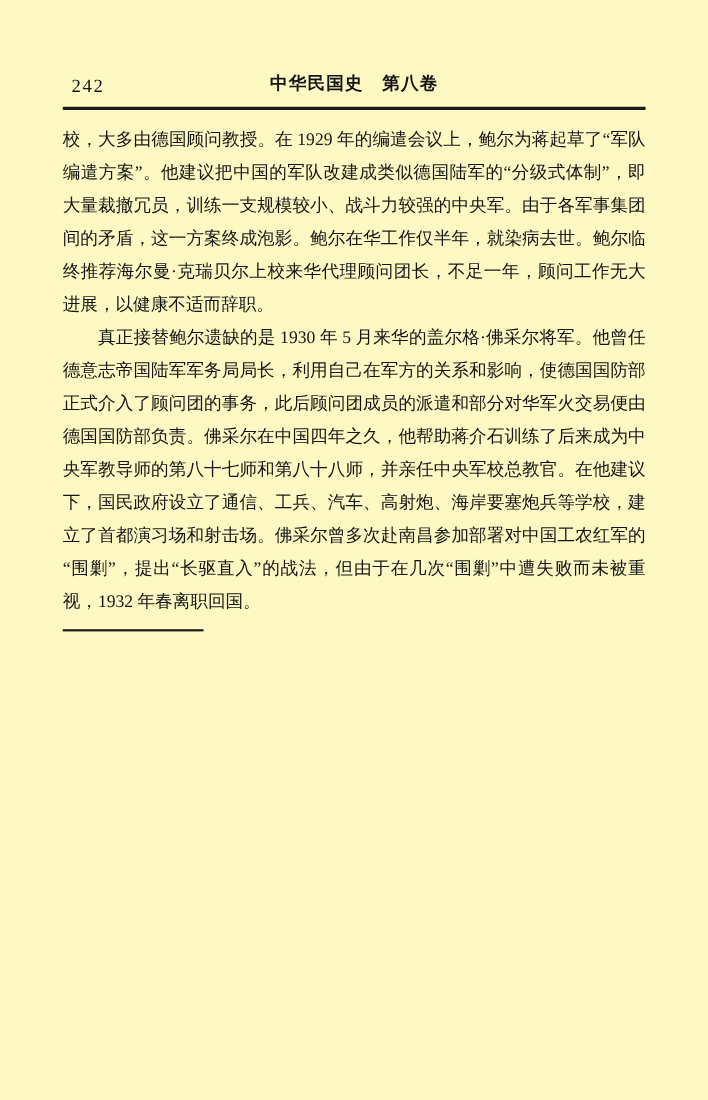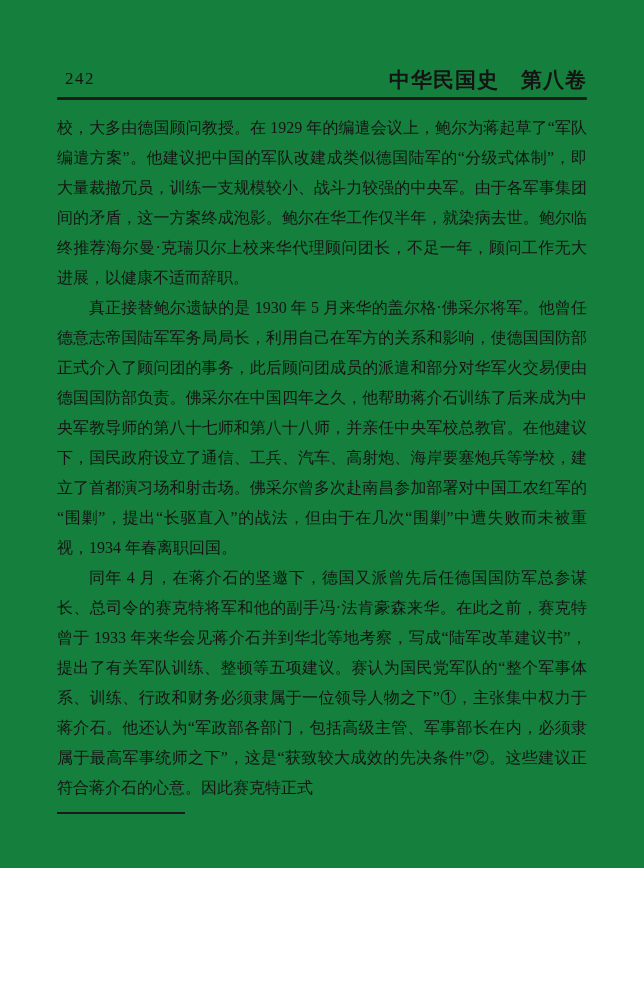--- a/index.html
+++ b/index.html
@@ -3,22 +3,22 @@
 <meta charset="utf-8">
 <style>
   html, body {
     margin: 0;
     padding: 0;
     background: #ffffff;
   }
   .page {
     position: relative;
     width: 644px;
-    height: 868px;
-    background: #15803d;
+    height: 1000px;
+    background: #fef9c3;
     box-sizing: border-box;
     padding: 66px 57px 0 57px;
     font-family: "Liberation Serif", "DejaVu Serif", serif;
     color: #141414;
     overflow: hidden;
   }
   .page-header {
     position: relative;
     height: 26px;
   }
@@ -27,22 +27,22 @@
     left: 8px;
     top: 3px;
     font-size: 17px;
     letter-spacing: 1.5px;
   }
   .book-title {
     position: absolute;
     left: 0;
     right: 0;
     top: 0;
-    text-align: right;
-    font-size: 21px;
+    text-align: center;
+    font-size: 16px;
     font-weight: bold;
     letter-spacing: 1px;
   }
   .header-rule {
     height: 3px;
     background: #1b1b1b;
     margin-top: 5px;
     border-radius: 1px;
   }
   .body-text {
@@ -73,19 +73,18 @@
 
   <header class="page-header">
     <span class="page-number">242</span>
     <span class="book-title">中华民国史　第八卷</span>
   </header>
 
   <div class="header-rule"></div>
 
   <main class="body-text">
     <p class="para">校，大多由德国顾问教授。在 1929 年的编遣会议上，鲍尔为蒋起草了“军队编遣方案”。他建议把中国的军队改建成类似德国陆军的“分级式体制”，即大量裁撤冗员，训练一支规模较小、战斗力较强的中央军。由于各军事集团间的矛盾，这一方案终成泡影。鲍尔在华工作仅半年，就染病去世。鲍尔临终推荐海尔曼·克瑞贝尔上校来华代理顾问团长，不足一年，顾问工作无大进展，以健康不适而辞职。</p>
-    <p class="para indent">真正接替鲍尔遗缺的是 1930 年 5 月来华的盖尔格·佛采尔将军。他曾任德意志帝国陆军军务局局长，利用自己在军方的关系和影响，使德国国防部正式介入了顾问团的事务，此后顾问团成员的派遣和部分对华军火交易便由德国国防部负责。佛采尔在中国四年之久，他帮助蒋介石训练了后来成为中央军教导师的第八十七师和第八十八师，并亲任中央军校总教官。在他建议下，国民政府设立了通信、工兵、汽车、高射炮、海岸要塞炮兵等学校，建立了首都演习场和射击场。佛采尔曾多次赴南昌参加部署对中国工农红军的“围剿”，提出“长驱直入”的战法，但由于在几次“围剿”中遭失败而未被重视，1934 年春离职回国。</p>
-    <p class="para indent">同年 4 月，在蒋介石的坚邀下，德国又派曾先后任德国国防军总参谋长、总司令的赛克特将军和他的副手冯·法肯豪森来华。在此之前，赛克特曾于 1933 年来华会见蒋介石并到华北等地考察，写成“陆军改革建议书”，提出了有关军队训练、整顿等五项建议。赛认为国民党军队的“整个军事体系、训练、行政和财务必须隶属于一位领导人物之下”①，主张集中权力于蒋介石。他还认为“军政部各部门，包括高级主管、军事部长在内，必须隶属于最高军事统师之下”，这是“获致较大成效的先决条件”②。这些建议正符合蒋介石的心意。因此赛克特正式</p>
+    <p class="para indent">真正接替鲍尔遗缺的是 1930 年 5 月来华的盖尔格·佛采尔将军。他曾任德意志帝国陆军军务局局长，利用自己在军方的关系和影响，使德国国防部正式介入了顾问团的事务，此后顾问团成员的派遣和部分对华军火交易便由德国国防部负责。佛采尔在中国四年之久，他帮助蒋介石训练了后来成为中央军教导师的第八十七师和第八十八师，并亲任中央军校总教官。在他建议下，国民政府设立了通信、工兵、汽车、高射炮、海岸要塞炮兵等学校，建立了首都演习场和射击场。佛采尔曾多次赴南昌参加部署对中国工农红军的“围剿”，提出“长驱直入”的战法，但由于在几次“围剿”中遭失败而未被重视，1932 年春离职回国。</p>
   </main>
 
   <div class="footnote-rule"></div>
 
 </div>
 
 </body></html>

